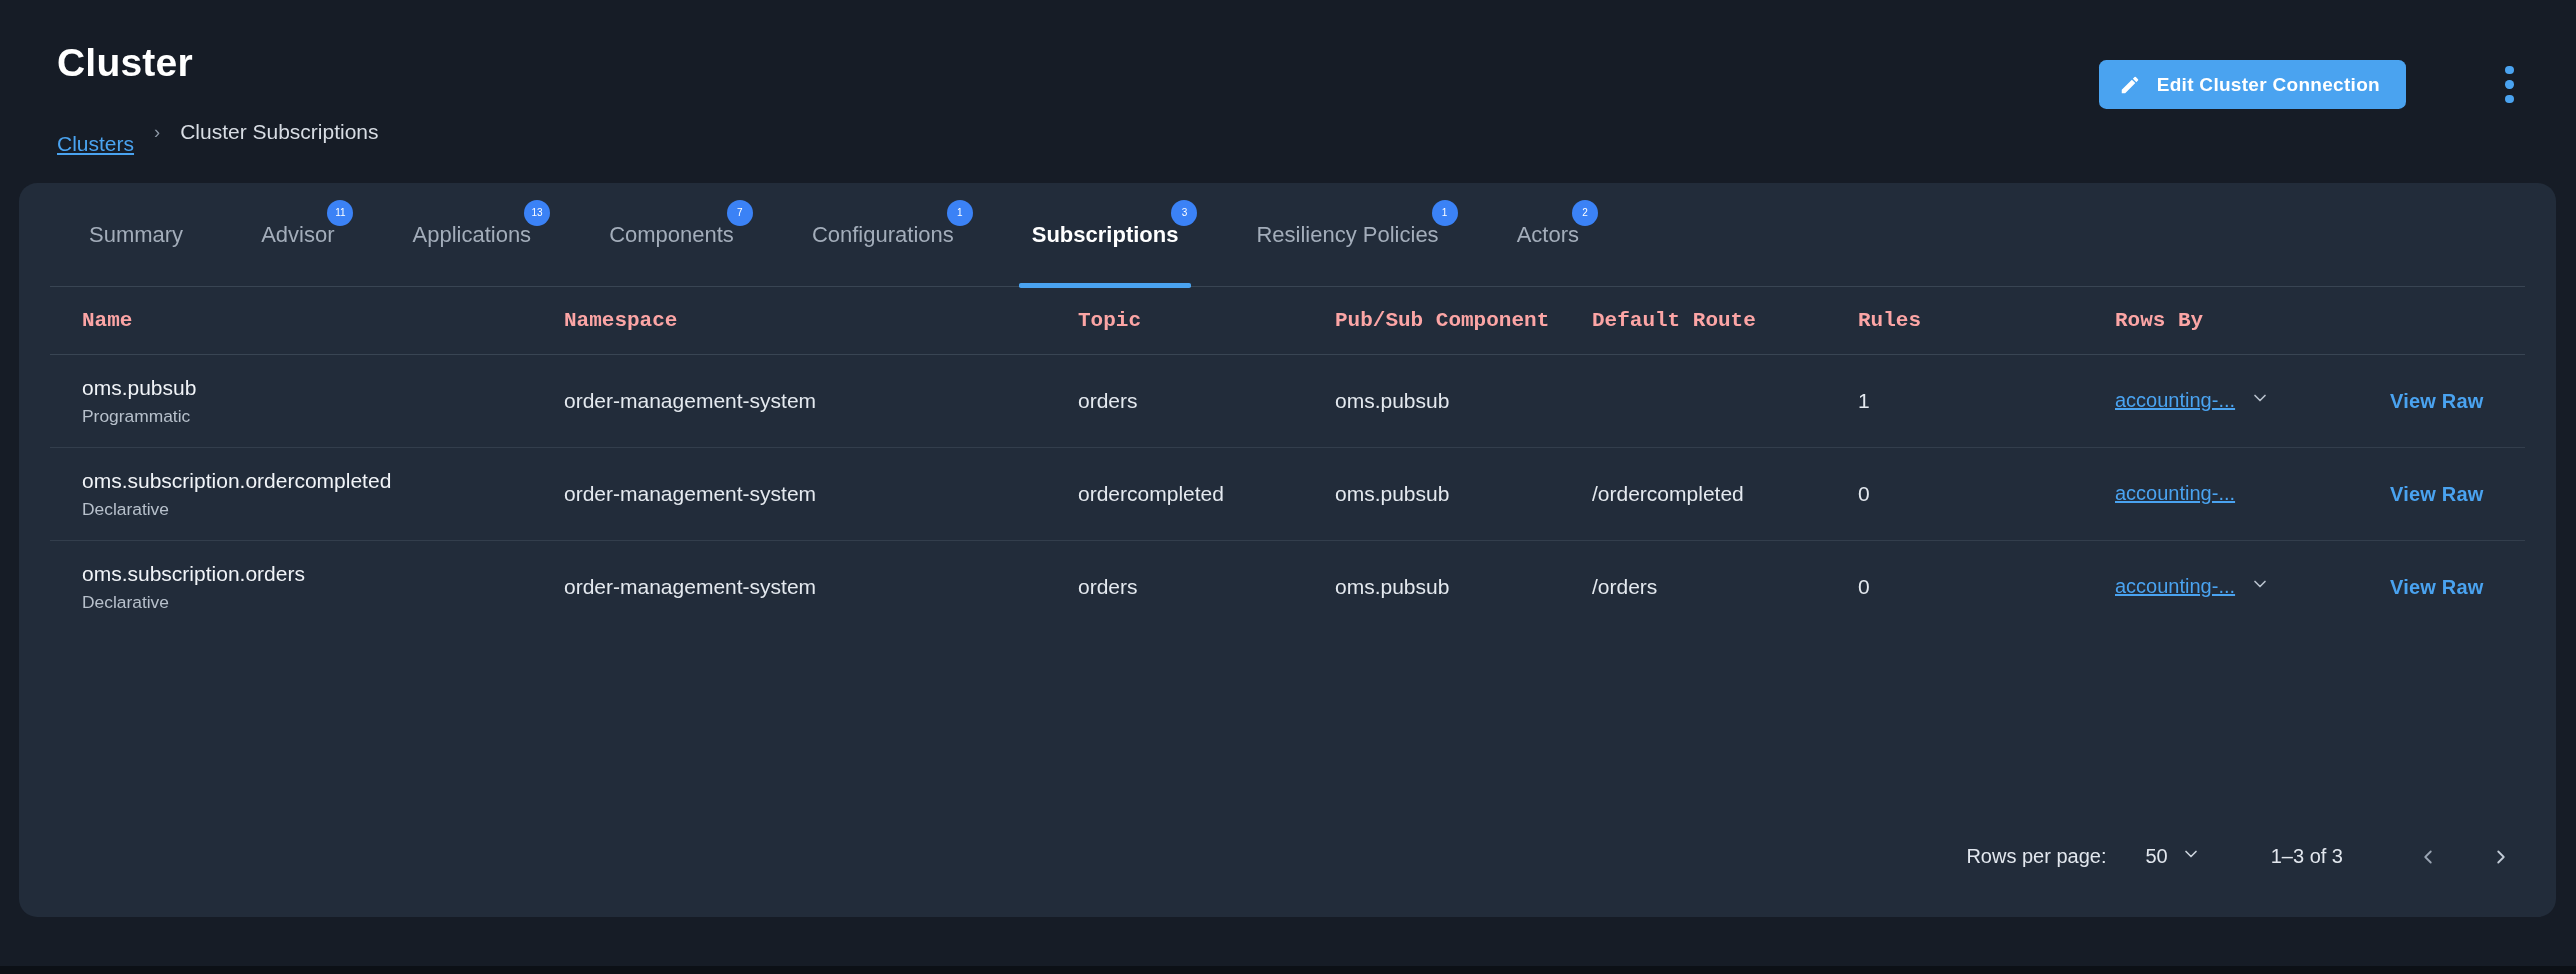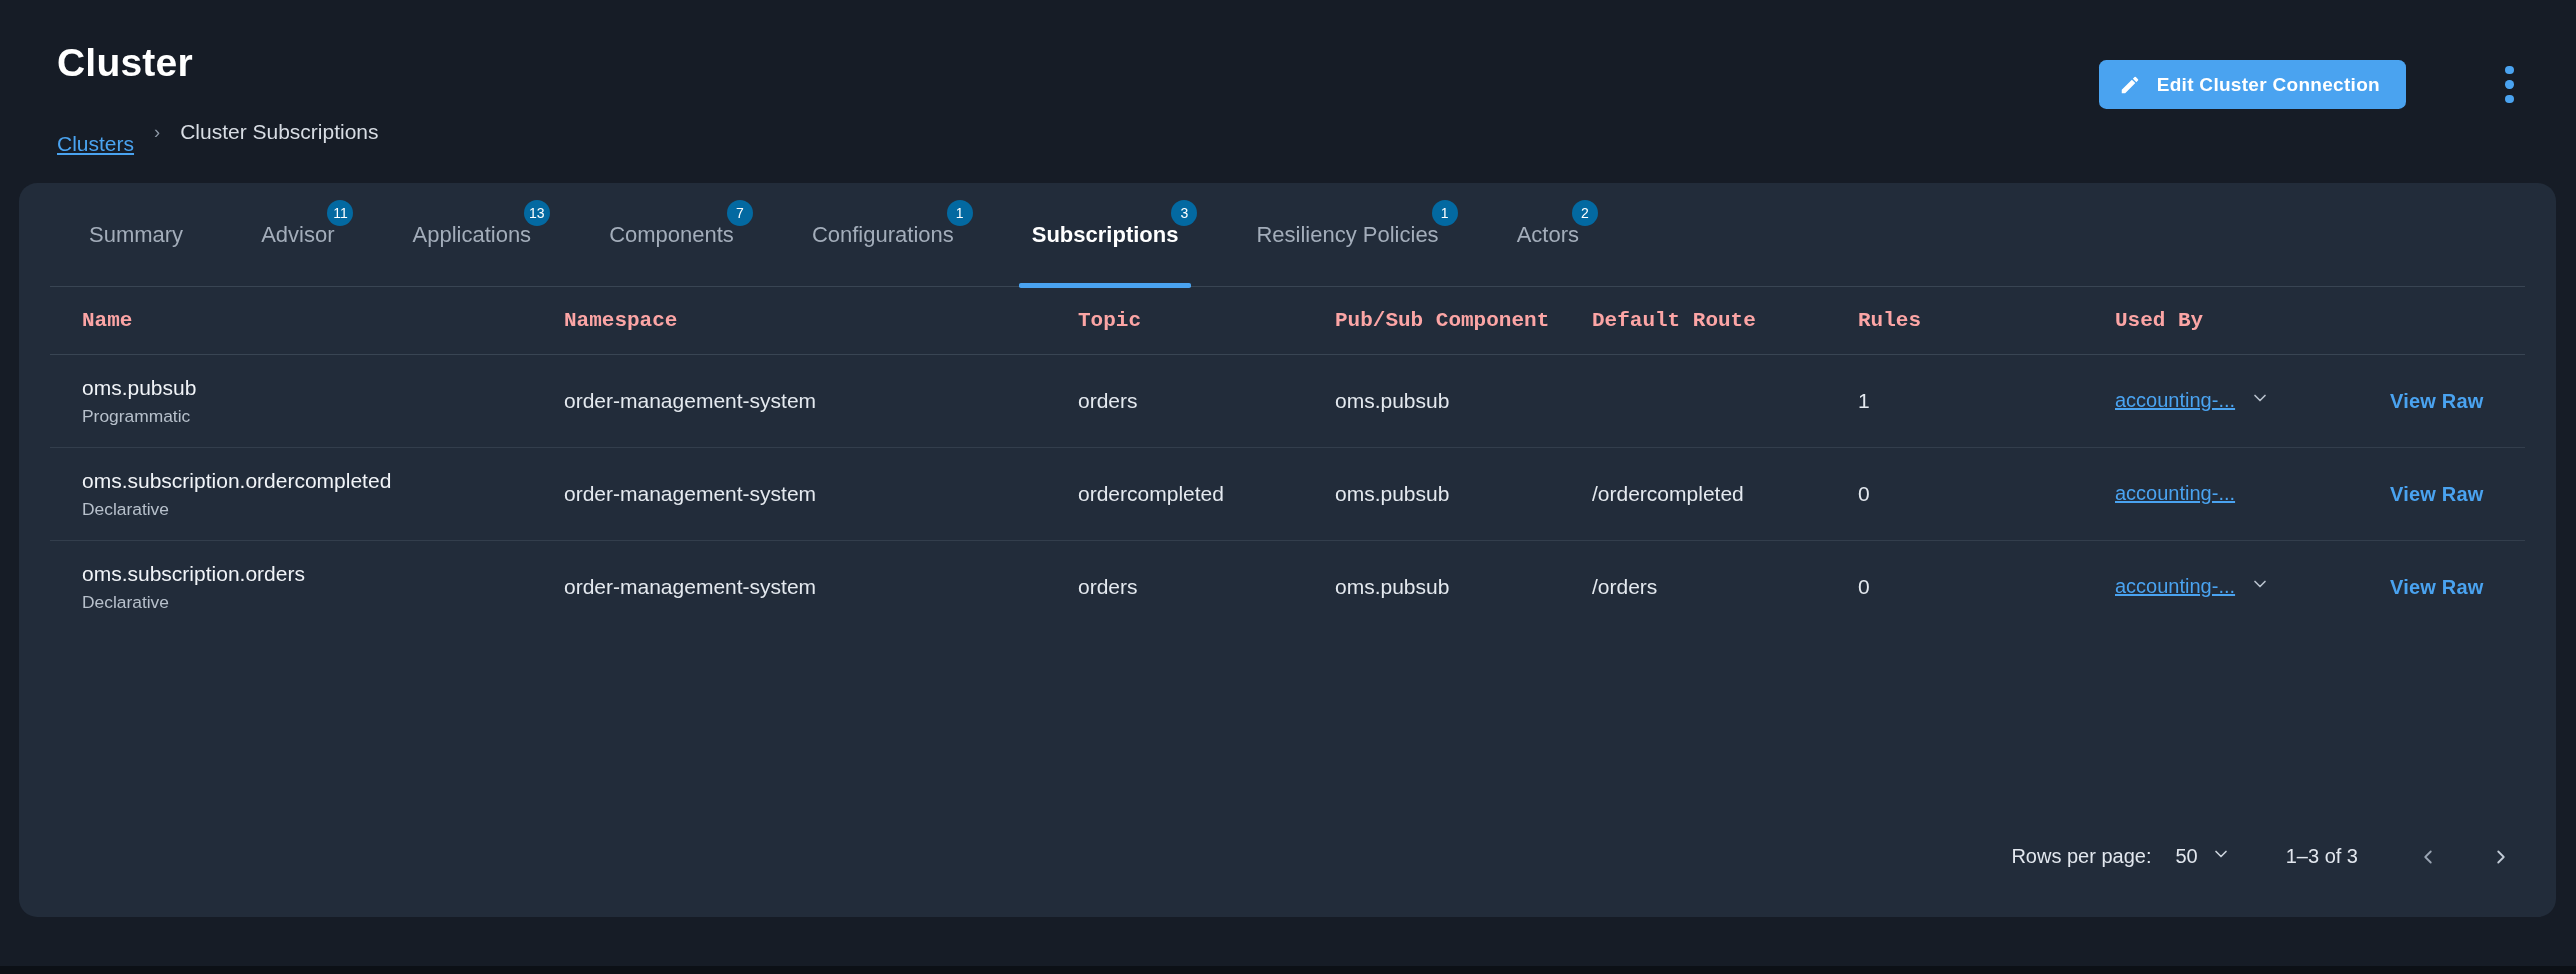--- a/index.html
+++ b/index.html
@@ -146,23 +146,23 @@
     border-radius: 1.8px;
   }
   .tab-badge {
     position: absolute;
     top: 16.5px;
     right: 20px;
     min-width: 26px;
     height: 26px;
     padding: 0 5.5px;
     border-radius: 13px;
-    background: #0369a1;
+    background: #3b82f6;
     color: #ffffff;
-    font-size: 14px;
+    font-size: 10px;
     font-weight: normal;
     display: flex;
     align-items: center;
     justify-content: center;
     line-height: 1;
   }
 
   
   .search-area {
     position: relative;
@@ -258,21 +258,21 @@
     letter-spacing: 0.2px;
   }
 
   
   .pagination {
     position: absolute;
     right: 39px;
     bottom: 44px;
     display: flex;
     align-items: center;
-    gap: 2px;
+    gap: 17px;
     color: #e2e7ee;
     font-size: 20px;
   }
   .rows-label { margin-right: 22px; }
   .rows-select {
     display: flex;
     align-items: center;
     gap: 13px;
     cursor: pointer;
     margin-right: 53px;
@@ -370,21 +370,21 @@
 
     <table class="table">
       <thead>
         <tr>
           <th class="col-name">Name</th>
           <th class="col-ns">Namespace</th>
           <th class="col-topic">Topic</th>
           <th class="col-pubsub">Pub/Sub Component</th>
           <th class="col-route">Default Route</th>
           <th class="col-rules">Rules</th>
-          <th class="col-usedby">Used By</th>
+          <th class="col-usedby">Rows By</th>
           <th class="col-raw"></th>
         </tr>
       </thead>
       <tbody id="table-body">
           <tr>
             <td class="col-name">
               <div class="cell-name-main">oms.pubsub</div>
               <div class="cell-name-sub">Programmatic</div>
             </td>
             <td class="col-ns">order-management-system</td>

